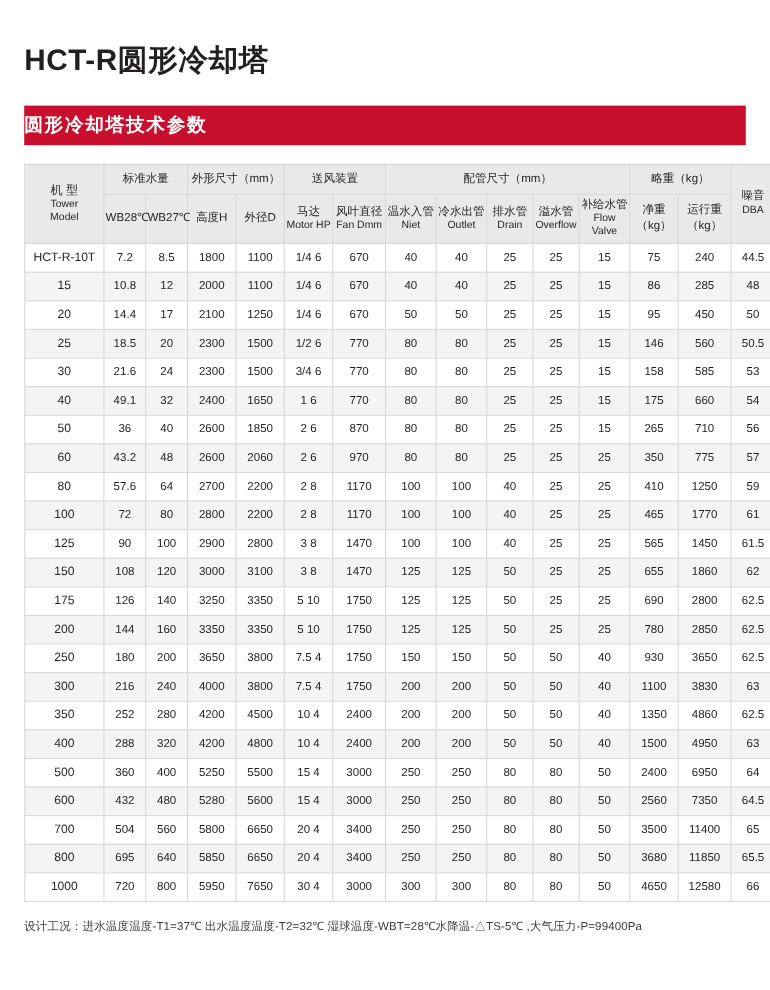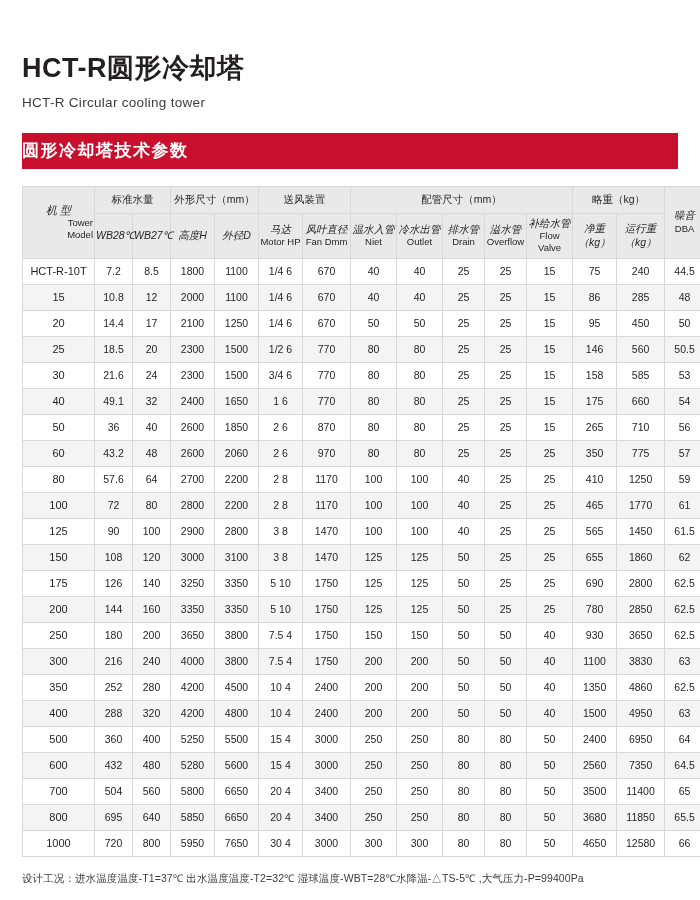--- a/index.html
+++ b/index.html
@@ -15,21 +15,21 @@
     -webkit-font-smoothing: antialiased;
   }
   .page {
     position: relative;
     width: 700px;
     height: 900px;
     box-sizing: border-box;
     padding: 0 22px;
   }
   .title-block {
-    padding-top: 52px;
+    padding-top: 39px;
   }
   .title-cn {
     font-size: 27px;
     font-weight: bold;
     letter-spacing: 0.5px;
     color: #231f20;
     line-height: 1.25;
   }
   .title-en {
     margin-top: 9px;
@@ -70,34 +70,32 @@
     padding: 3px 1px;
   }
   thead th.grp {
     font-size: 10.5px;
     height: 20px;
     text-align: center;
   }
   thead th .cn {
     display: block;
     font-size: 10.5px;
-    font-style: italic;
   }
   thead th .en {
     display: block;
     font-size: 9.5px;
   }
   th.model-head {
     width: 72px;
   }
   th.model-head .cn { font-size: 11px; }
   th.model-head .en1, th.model-head .en2 {
     display: block;
     font-size: 9.5px;
-    text-align: right;
   }
   tbody td {
     font-size: 10.5px;
     height: 25px;
     padding: 0;
     color: #231f20;
   }
   tbody tr:nth-child(odd) td {
     background: #ffffff;
   }
@@ -114,21 +112,20 @@
     letter-spacing: 0.1px;
   }
 </style>
 </head>
 <body>
 
 <div class="page">
 
   <div class="title-block">
     <div class="title-cn">HCT-R圆形冷却塔</div>
-    <div class="title-en">HCT-R Circular cooling tower</div>
   </div>
 
   <div class="banner">
     <span class="banner-text">圆形冷却塔技术参数</span>
   </div>
 
   <table class="spec">
     <colgroup>
       <col style="width:72px">
       <col style="width:38px">

